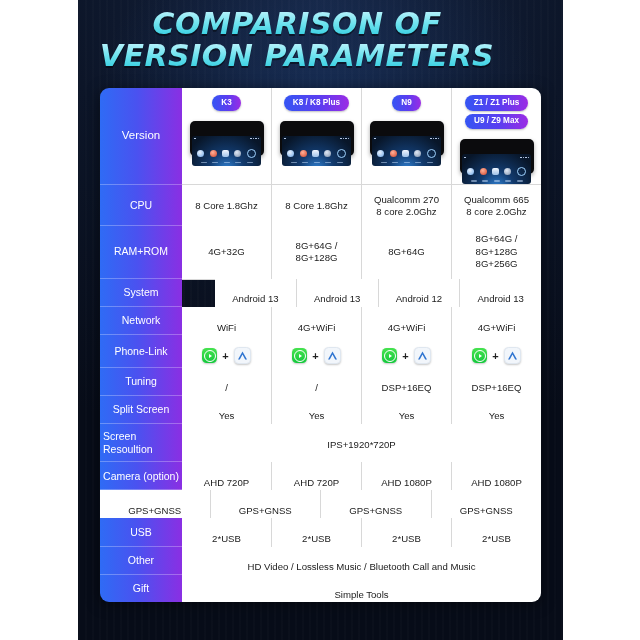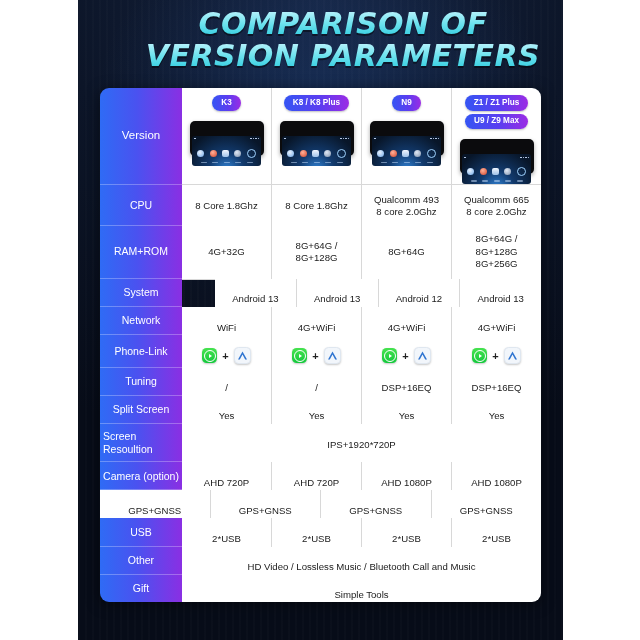--- a/index.html
+++ b/index.html
@@ -32,21 +32,21 @@
   }
   #poster::after{
     content:"";position:absolute;left:-10%;top:-20%;width:120%;height:70%;
     background:radial-gradient(55% 55% at 50% 50%, rgba(40,90,170,.25) 0%, rgba(10,20,40,0) 70%);
     pointer-events:none;
   }
 
   
   .title-wrap{
     position:absolute;left:0;top:8px;width:438px;
-    text-align:center;z-index:3;padding-left:46px;
+    text-align:center;z-index:3;
   }
   .title-line{
     font-family:"DejaVu Sans", sans-serif;
     font-weight:bold;font-style:italic;
     letter-spacing:.5px;
     line-height:1.06;
     background:linear-gradient(180deg,#c9f6ff 0%,#6fe3ef 48%,#25c8dd 100%);
     -webkit-background-clip:text;background-clip:text;
     color:transparent;-webkit-text-fill-color:transparent;
     filter:drop-shadow(0 2px 0 rgba(0,0,0,.45));
@@ -240,21 +240,21 @@
           </div>
 
         </div>
       </div>
 
       <div class="row" style="height: 40.6058px;">
         <div class="label" style="height: 100%;">CPU</div>
         <div class="cells" style="height: 100%;">
           <div class="cell">8 Core 1.8Ghz</div>
           <div class="cell">8 Core 1.8Ghz</div>
-          <div class="cell">Qualcomm 493
+          <div class="cell">Qualcomm 270
 8 core 2.0Ghz</div>
           <div class="cell">Qualcomm 665
 8 core 2.0Ghz</div>
         </div>
       </div>
 
       <div class="row" style="height: 53.0745px;">
         <div class="label" style="height: 100%;">RAM+ROM</div>
         <div class="cells" style="height: 100%;">
           <div class="cell">4G+32G</div>

